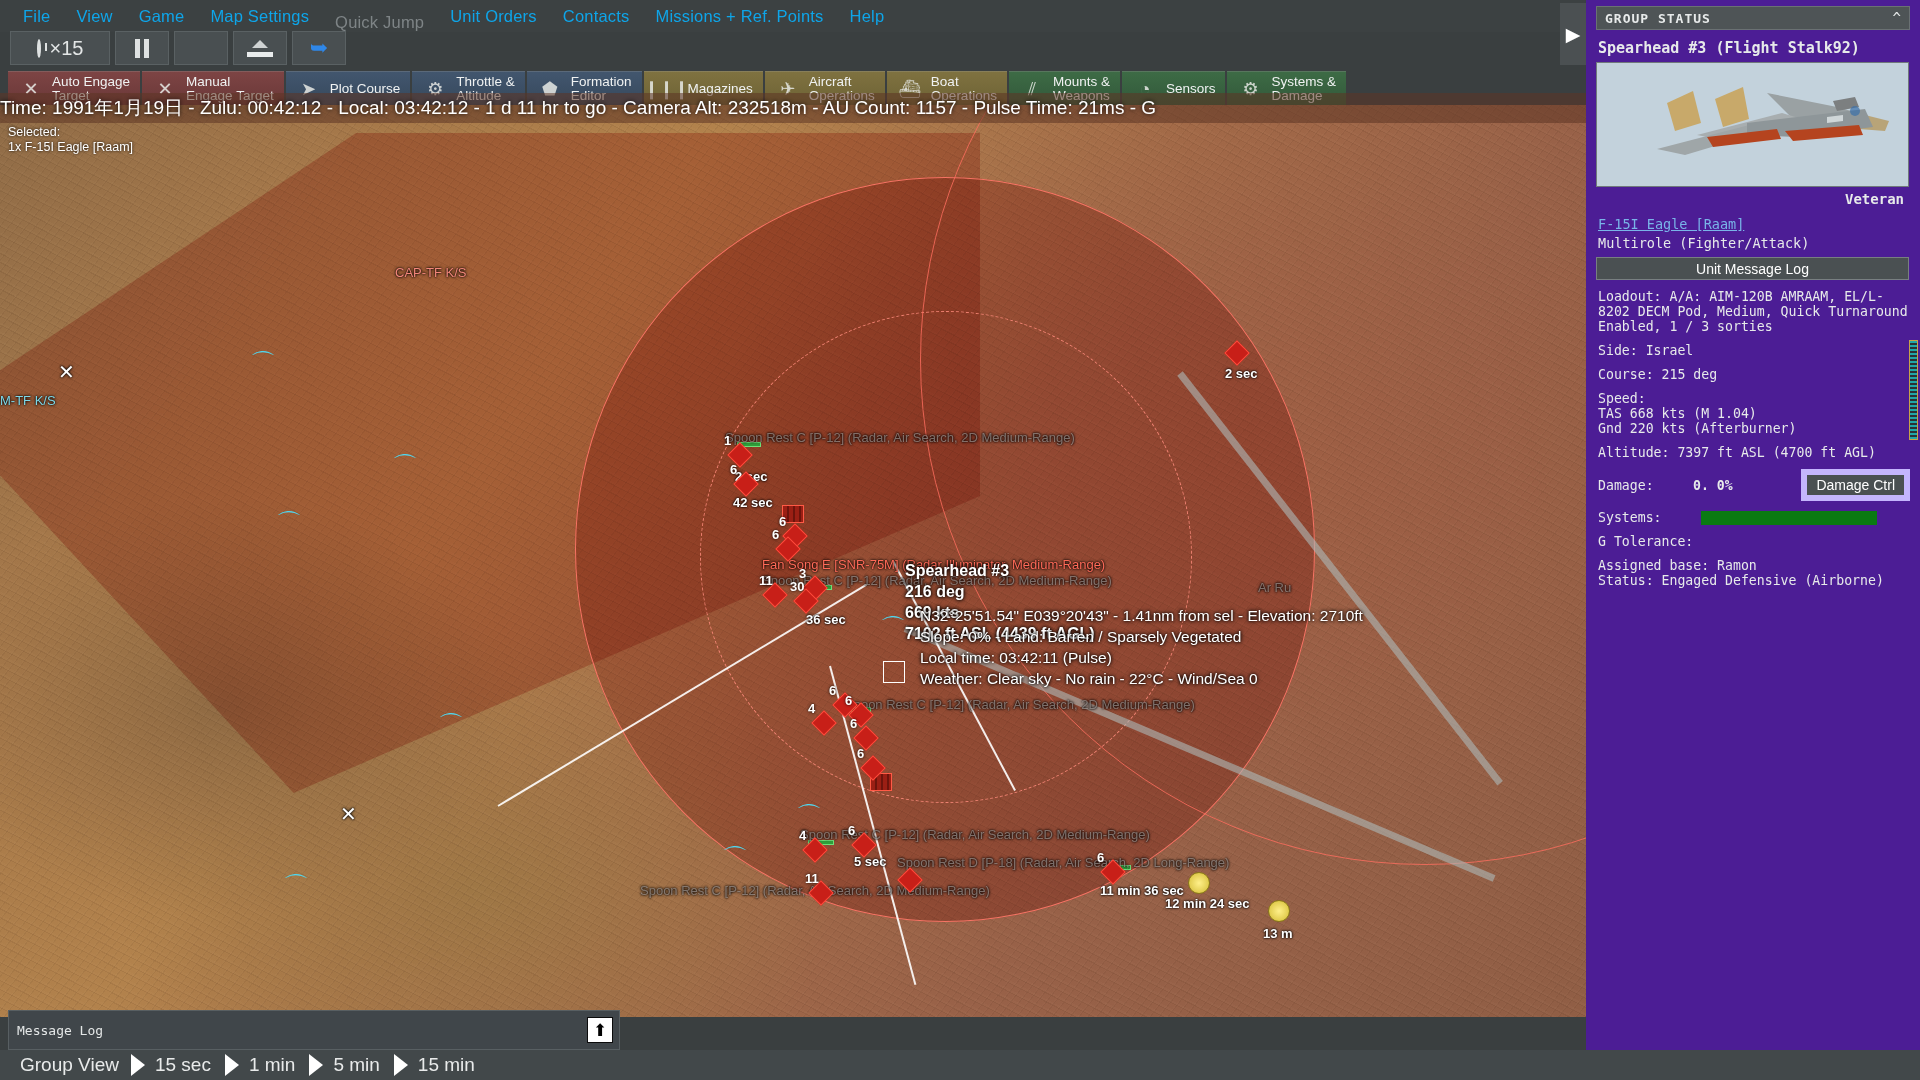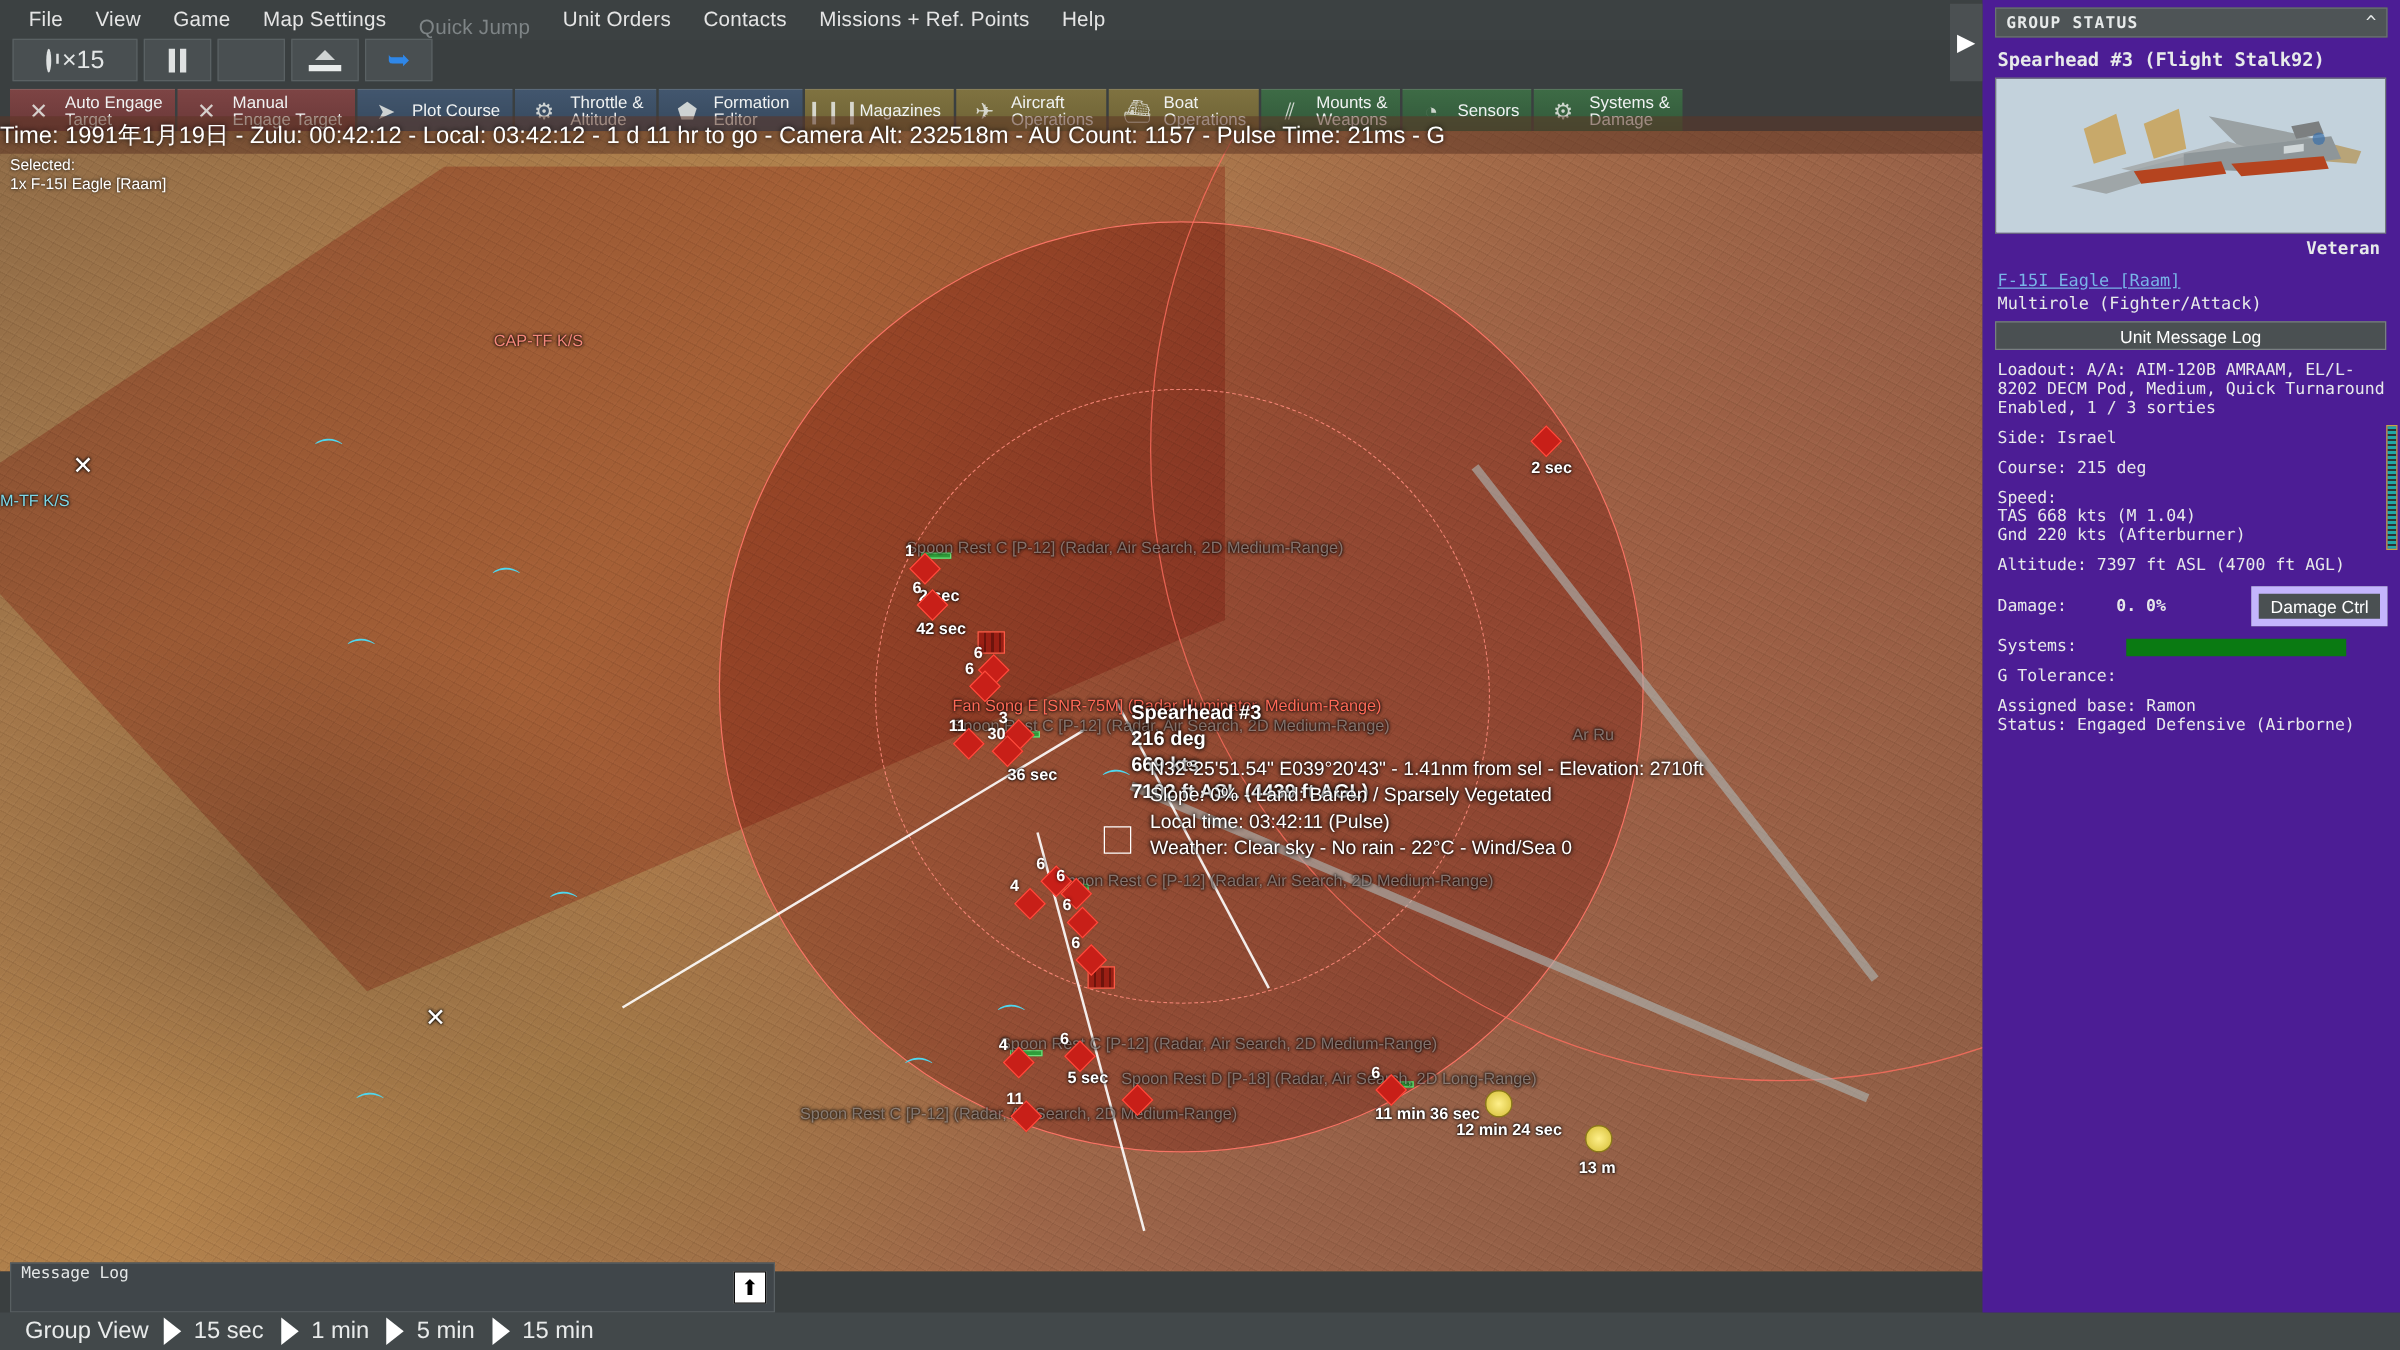--- a/index.html
+++ b/index.html
@@ -4,21 +4,21 @@
 <style>
   * { box-sizing: border-box; margin:0; padding:0; }
   html,body { width:1920px; height:1080px; overflow:hidden;
     background:#3a3f40; font-family:"Liberation Sans", sans-serif; }
 
   #app { position:relative; width:1920px; height:1080px; }
 
   
   .menubar { position:absolute; left:0; top:0; width:1586px; height:32px;
     background:#3c4142; display:flex; align-items:center; padding-left:10px; }
-  .menuitem { color:#e5e5e5; font-size:16.5px; padding:4px 13px; letter-spacing:.2px;
+  .menuitem { color:#0ea5e9; font-size:16.5px; padding:4px 13px; letter-spacing:.2px;
     cursor:default; }
   .menuitem.disabled { color:#7e8486;margin-top:12px; }
 
   
   .timectrl { position:absolute; left:10px; top:31px; height:34px; display:flex; gap:5px; }
   .tcbtn { background:#494f51; border:1px solid #5a6163; height:34px;
     display:flex; align-items:center; justify-content:center; color:#e3e6e6;
     padding:0 26px; cursor:pointer; }
   .tcbtn.speed { width:100px; gap:9px; font-size:20px; }
   .tcbtn.sq { width:50px; }
@@ -116,21 +116,21 @@
   .selected { position:absolute; left:8px; top:20px; color:#fff; font-size:12.5px;
     line-height:15px; text-shadow:0 0 3px #000; }
 
   
   .tipbox { position:absolute; color:#fff; text-shadow:0 0 3px #000,0 0 4px #000;
     font-size:15.5px; line-height:21px; white-space:nowrap; }
   .tipname { font-weight:700; font-size:16px; }
 
   
   .msglog { position:absolute; left:8px; top:1010px; width:612px; height:40px;
-    background:#40464a; border:1px solid #585f62; display:flex; align-items:flex-start;
+    background:#40464a; border:1px solid #585f62; display:flex; align-items:center;
     padding:0 8px; }
   .msglog .t { color:#e4e7e7; font-size:13px; font-family:"DejaVu Sans Mono", monospace; }
   .msgbtn { position:absolute; right:6px; top:6px; width:26px; height:26px;
     background:#fff; border:1.5px solid #0b0b0b; display:flex; align-items:center;
     justify-content:center; color:#000; font-size:17px; cursor:pointer; }
 
   
   .bottombar { position:absolute; left:0; top:1050px; width:1920px; height:30px;
     background:#42484a; display:flex; align-items:center; color:#e9ebeb;
     font-size:19px; padding-left:8px; gap:0; }

